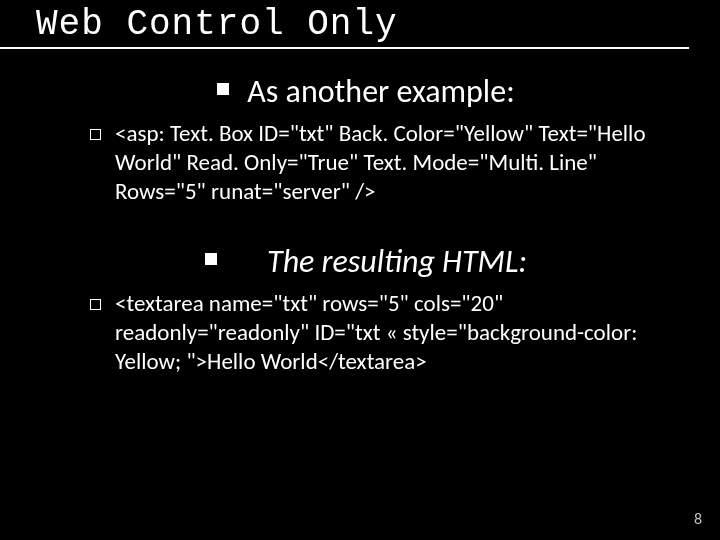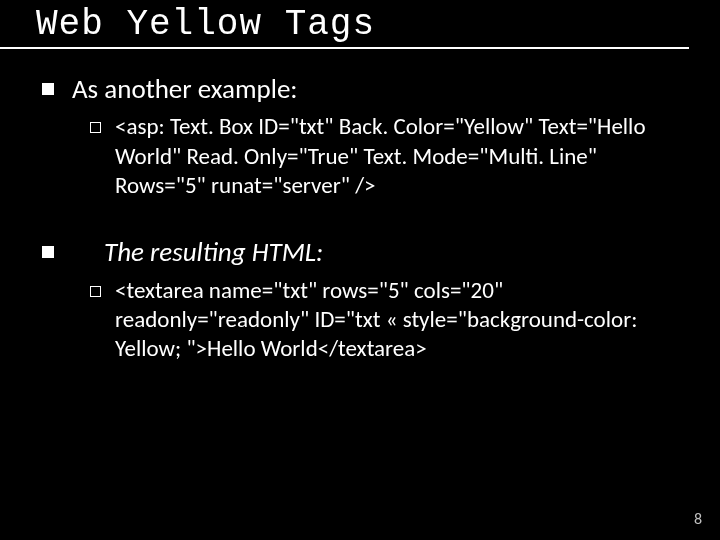--- a/index.html
+++ b/index.html
@@ -34,23 +34,24 @@
     margin-left: -36px;
     margin-bottom: 22px;
   }
   .body {
     padding-left: 10px;
     padding-right: 2px;
   }
   .l1 {
     display: flex;
     align-items: flex-start;
-    font-size: 27px;
+    font-size: 32px;
     margin: 2px 0 6px 0;
     line-height: 1.3;
+    justify-content: center;
   }
   .l1 .bullet {
     width: 12px; height: 12px;
     background: #fff;
     margin-top: 12px;
     margin-right: 18px;
     flex: 0 0 auto;
   }
   .l2wrap {
     margin-left: 48px;
@@ -79,21 +80,21 @@
     font-size: 16px;
     font-family: "Calibri", Arial, sans-serif;
   }
   .gap { height: 8px; }
 </style>
 </head>
 <body>
 
 <div class="slide">
 
-  <div class="title">Web Yellow Tags</div>
+  <div class="title">Web Control Only</div>
   <div class="title-rule"></div>
 
   <div class="body">
 
     <div class="l1">
       <div class="bullet"></div>
       <div>As another example:</div>
     </div>
     <div class="l2wrap">
       <div class="l2">

